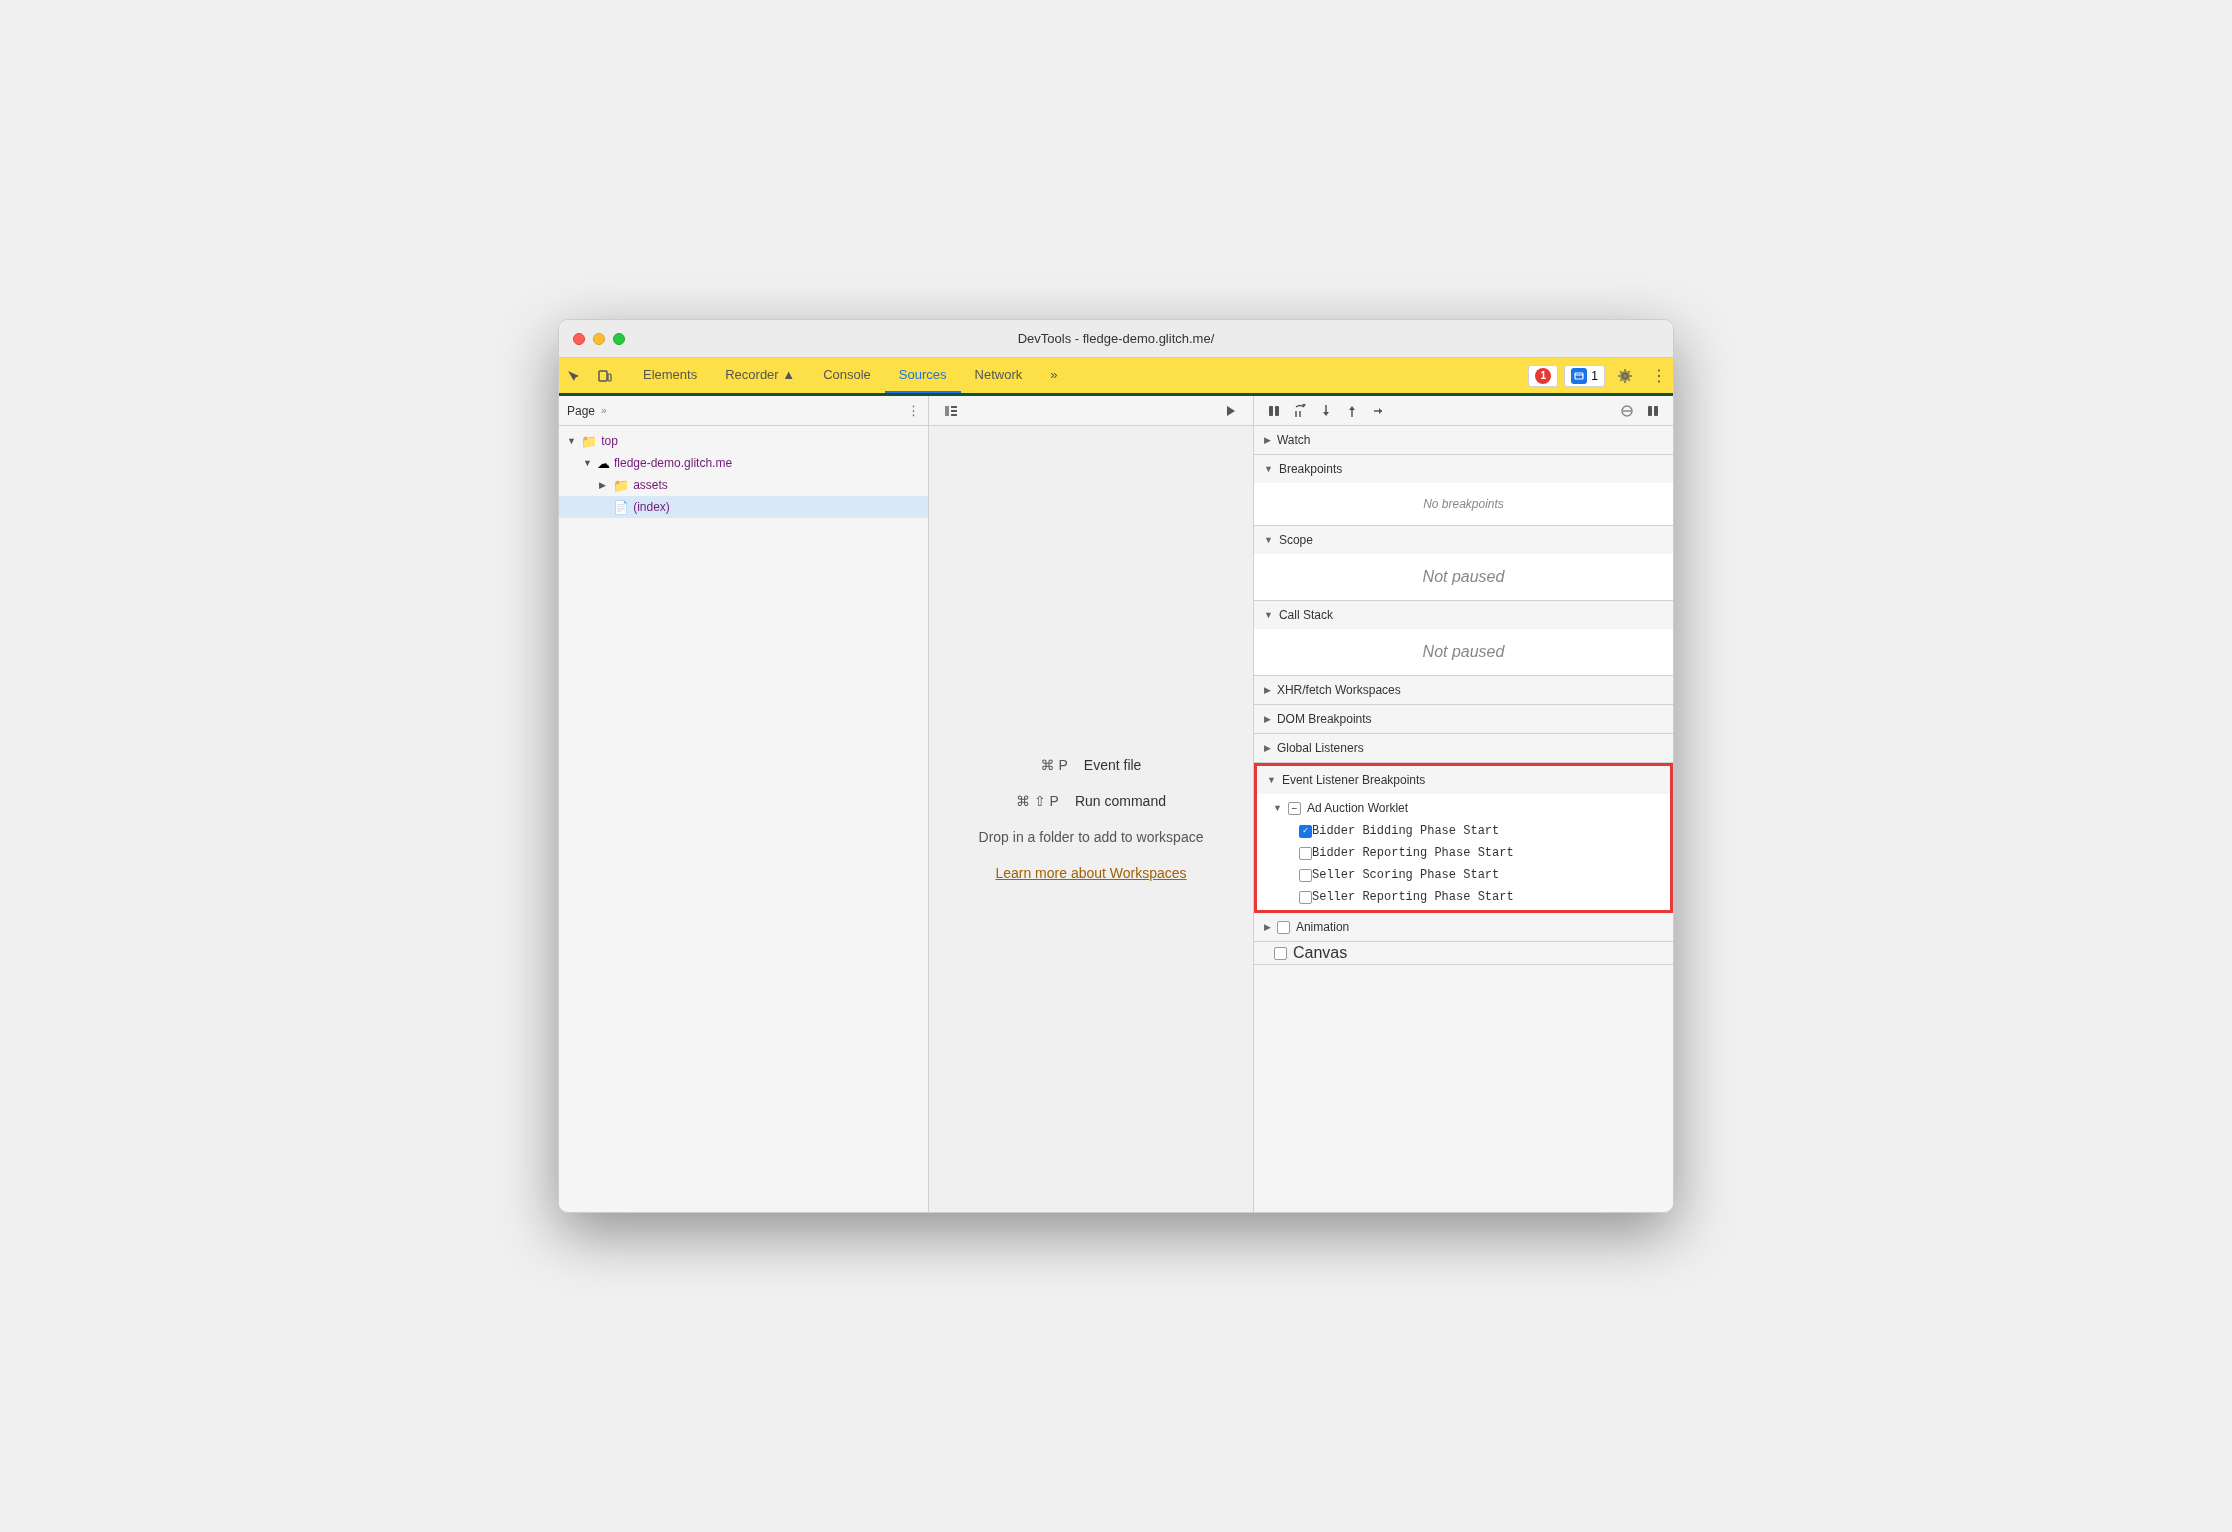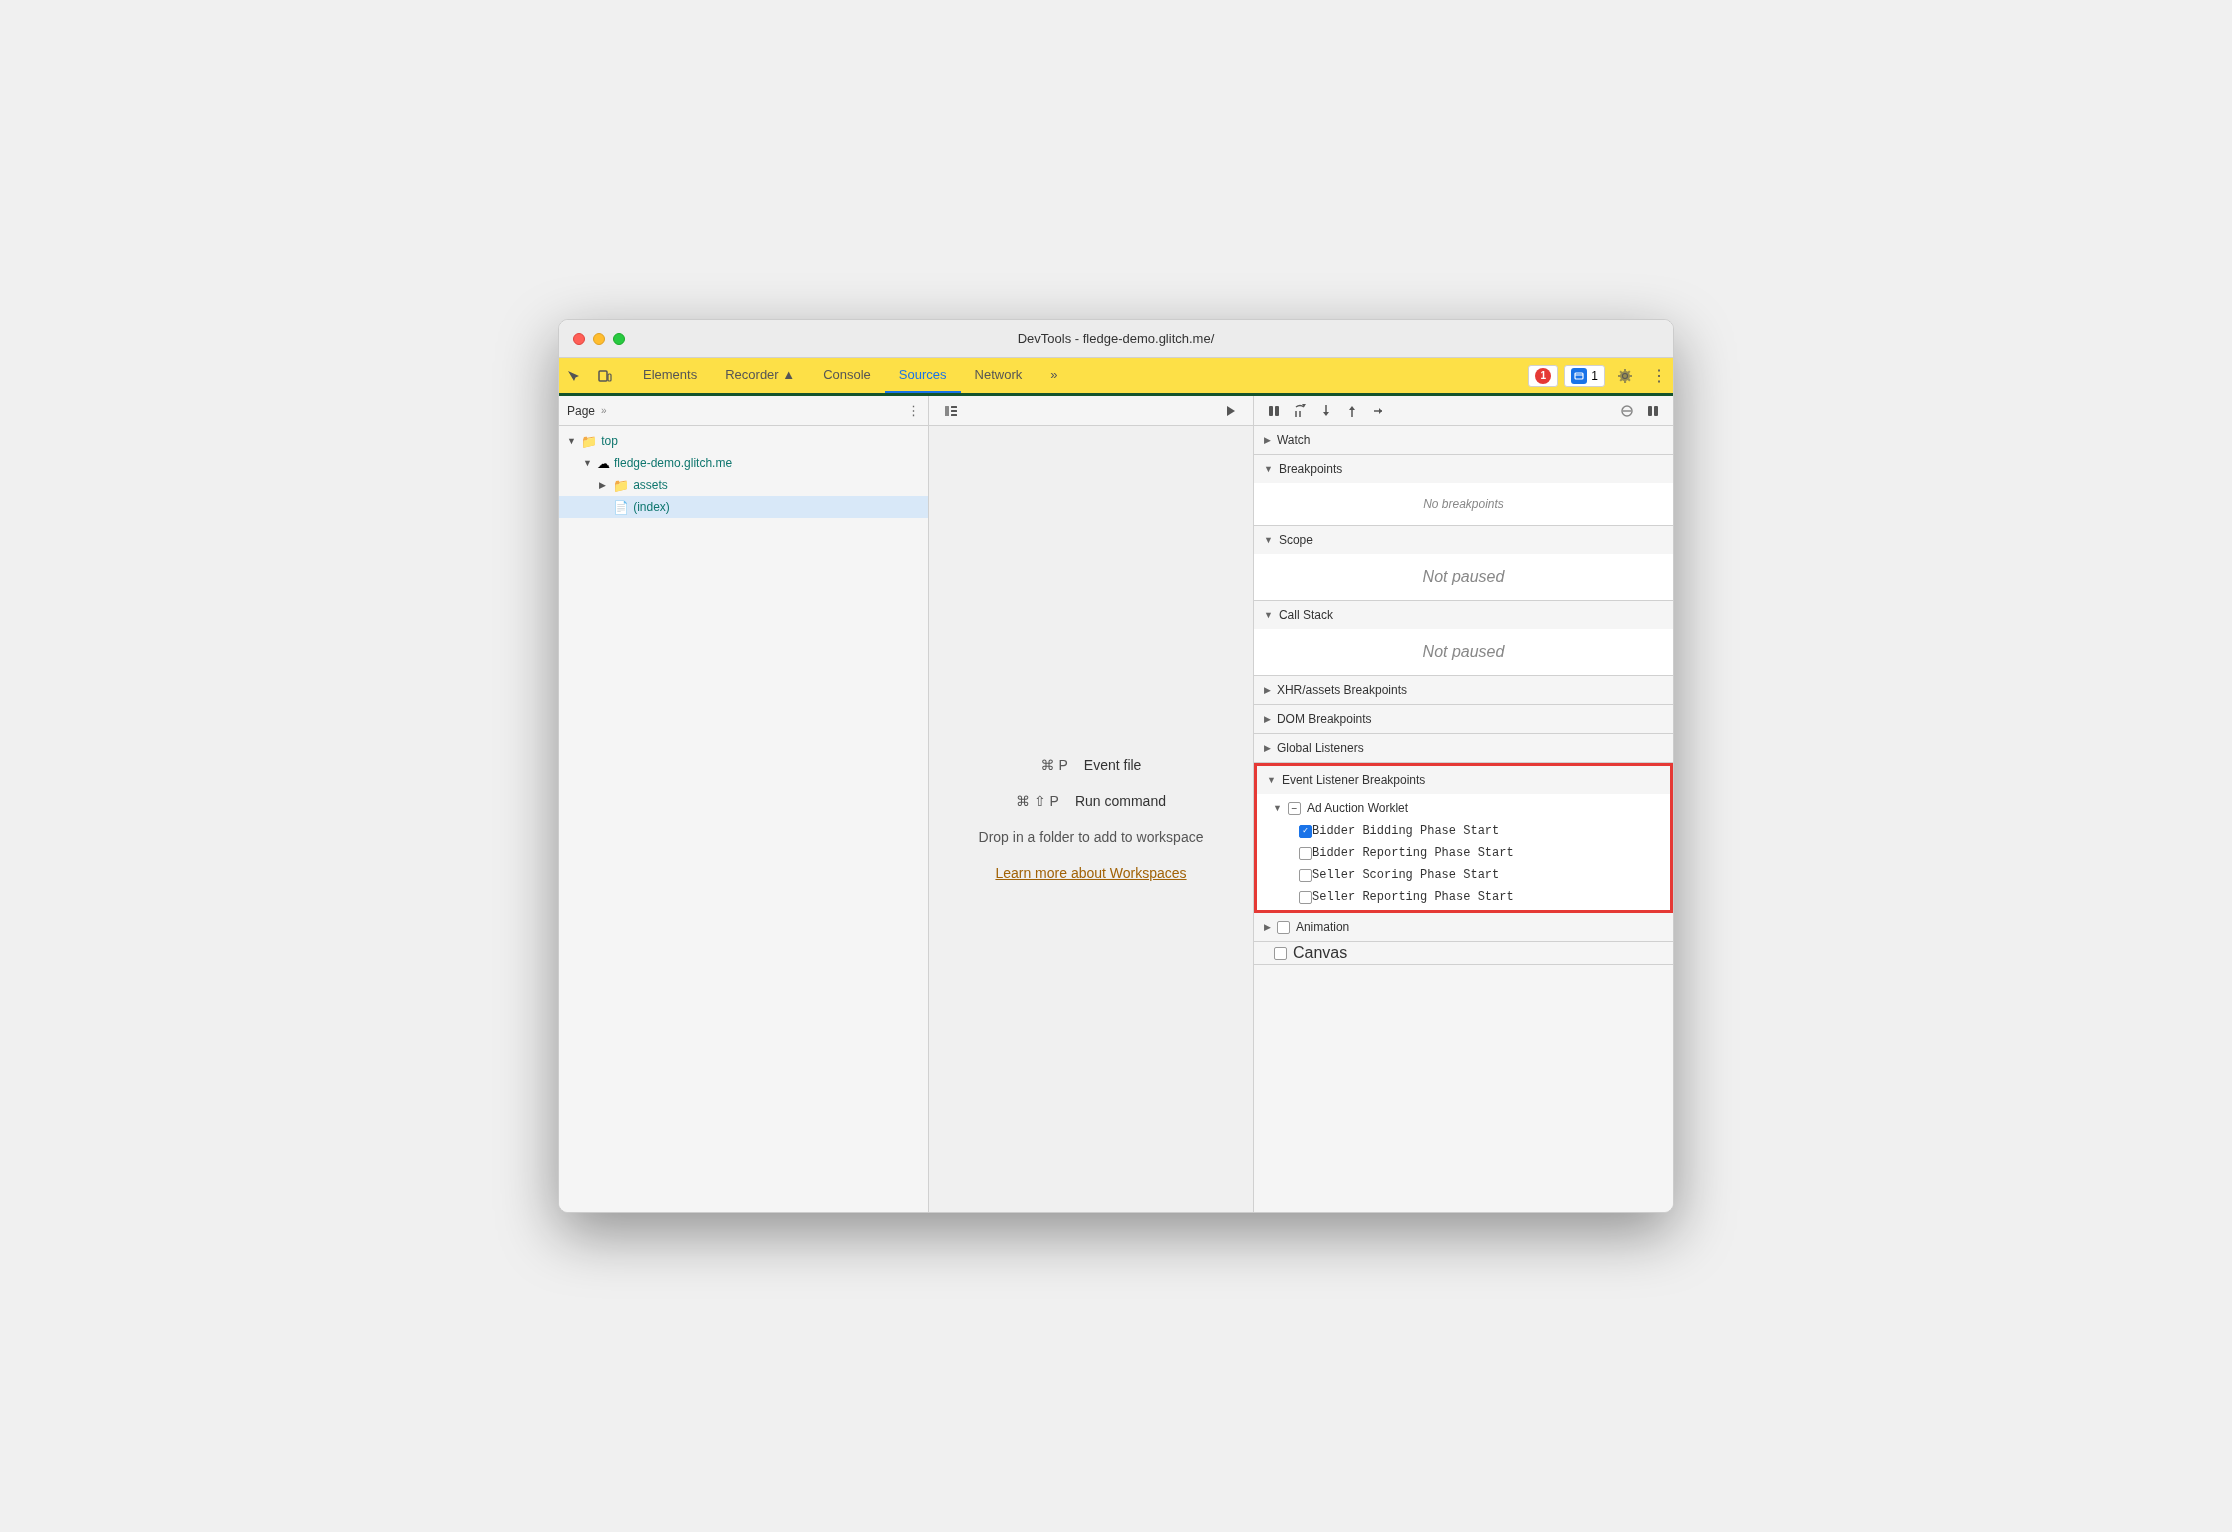--- a/index.html
+++ b/index.html
@@ -166,21 +166,21 @@
       display: flex;
       align-items: center;
       height: 22px;
       padding: 0 8px;
       cursor: pointer;
       font-size: 12px;
       gap: 4px;
     }
     .tree-item.selected { background: #d8e8f8; }
     .tree-chevron { font-size: 9px; color: #555; width: 10px; }
-    .tree-label { color: #0f766e; }
+    .tree-label { color: #701a75; }
     .middle-panel {
       flex: 1;
       display: flex;
       flex-direction: column;
       background: #f0f0f0;
       position: relative;
     }
     .middle-toolbar {
       display: flex;
       align-items: center;
@@ -598,21 +598,21 @@
           <span>Call Stack</span>
         </div>
         <div class="section-content">
           <div class="section-notpaused">Not paused</div>
         </div>
       </div>
 
       <div class="section">
         <div class="section-header">
           <span class="section-chevron">▶</span>
-          <span>XHR/assets Breakpoints</span>
+          <span>XHR/fetch Workspaces</span>
         </div>
       </div>
 
       <div class="section">
         <div class="section-header">
           <span class="section-chevron">▶</span>
           <span>DOM Breakpoints</span>
         </div>
       </div>
 

